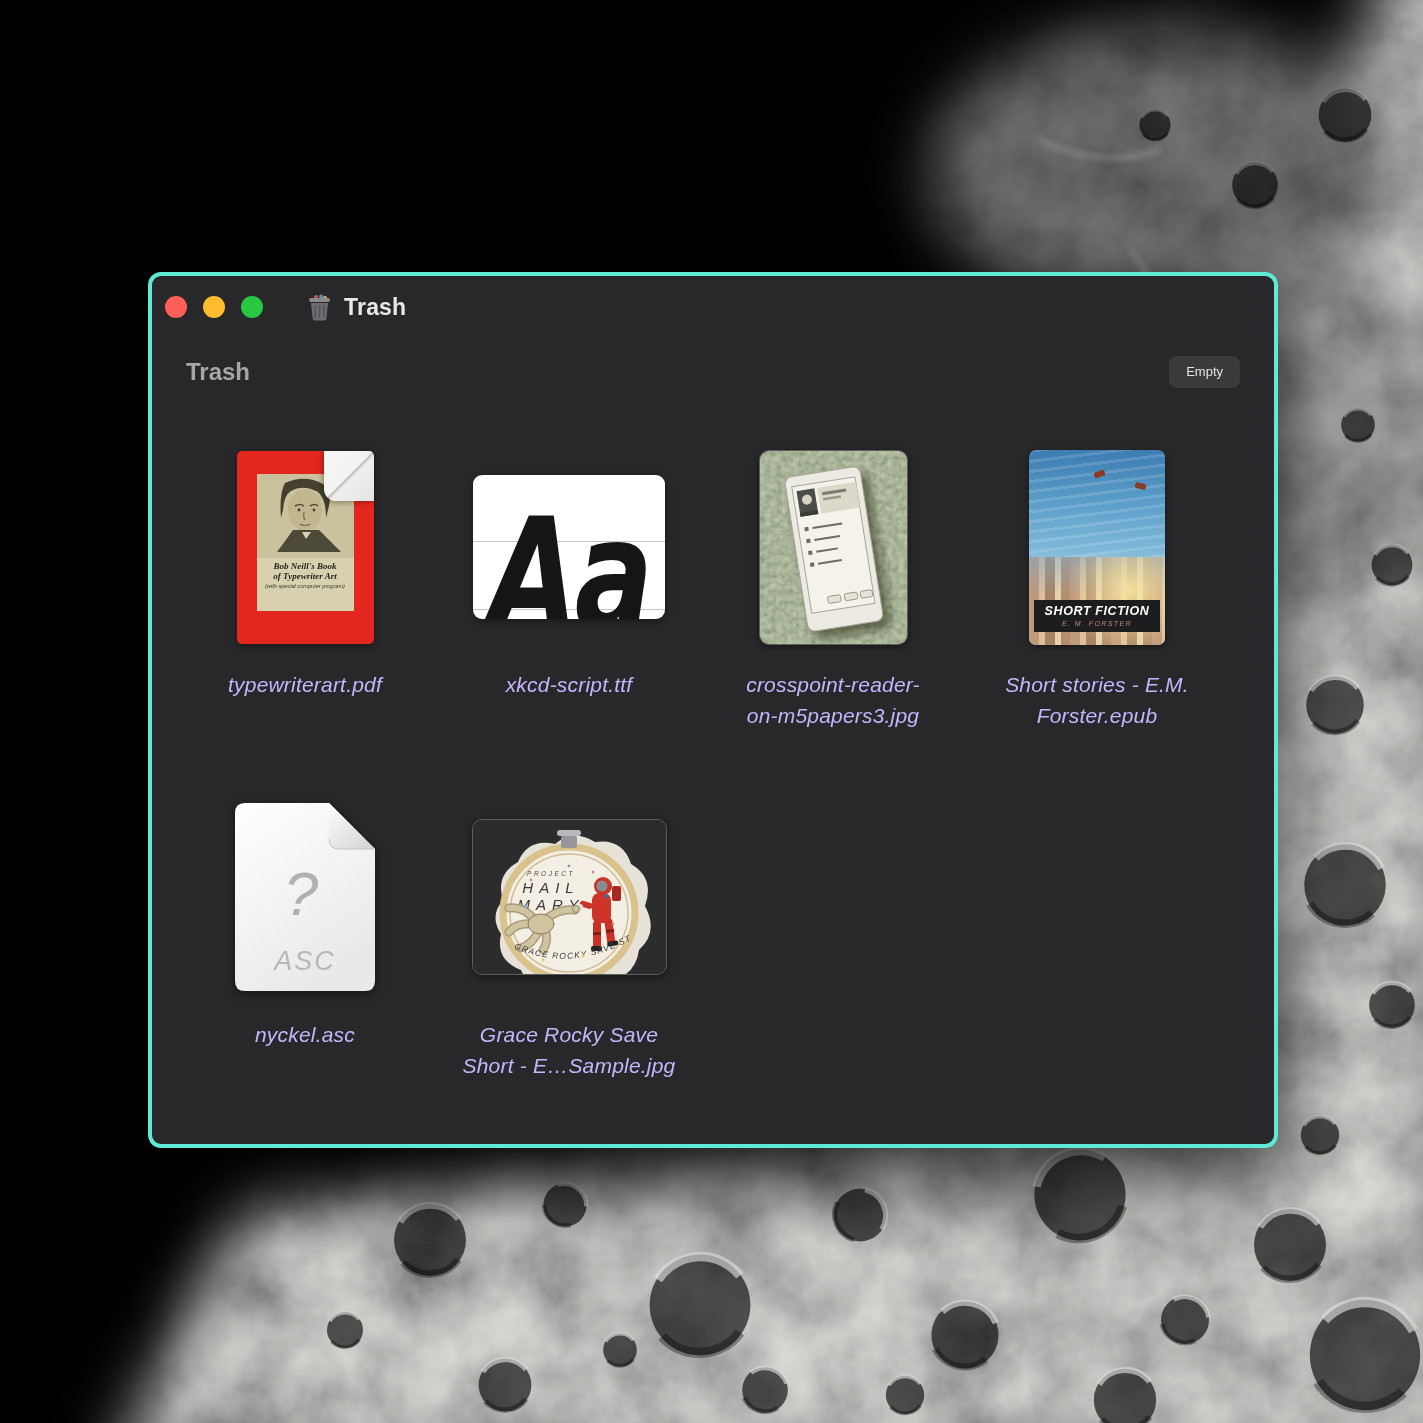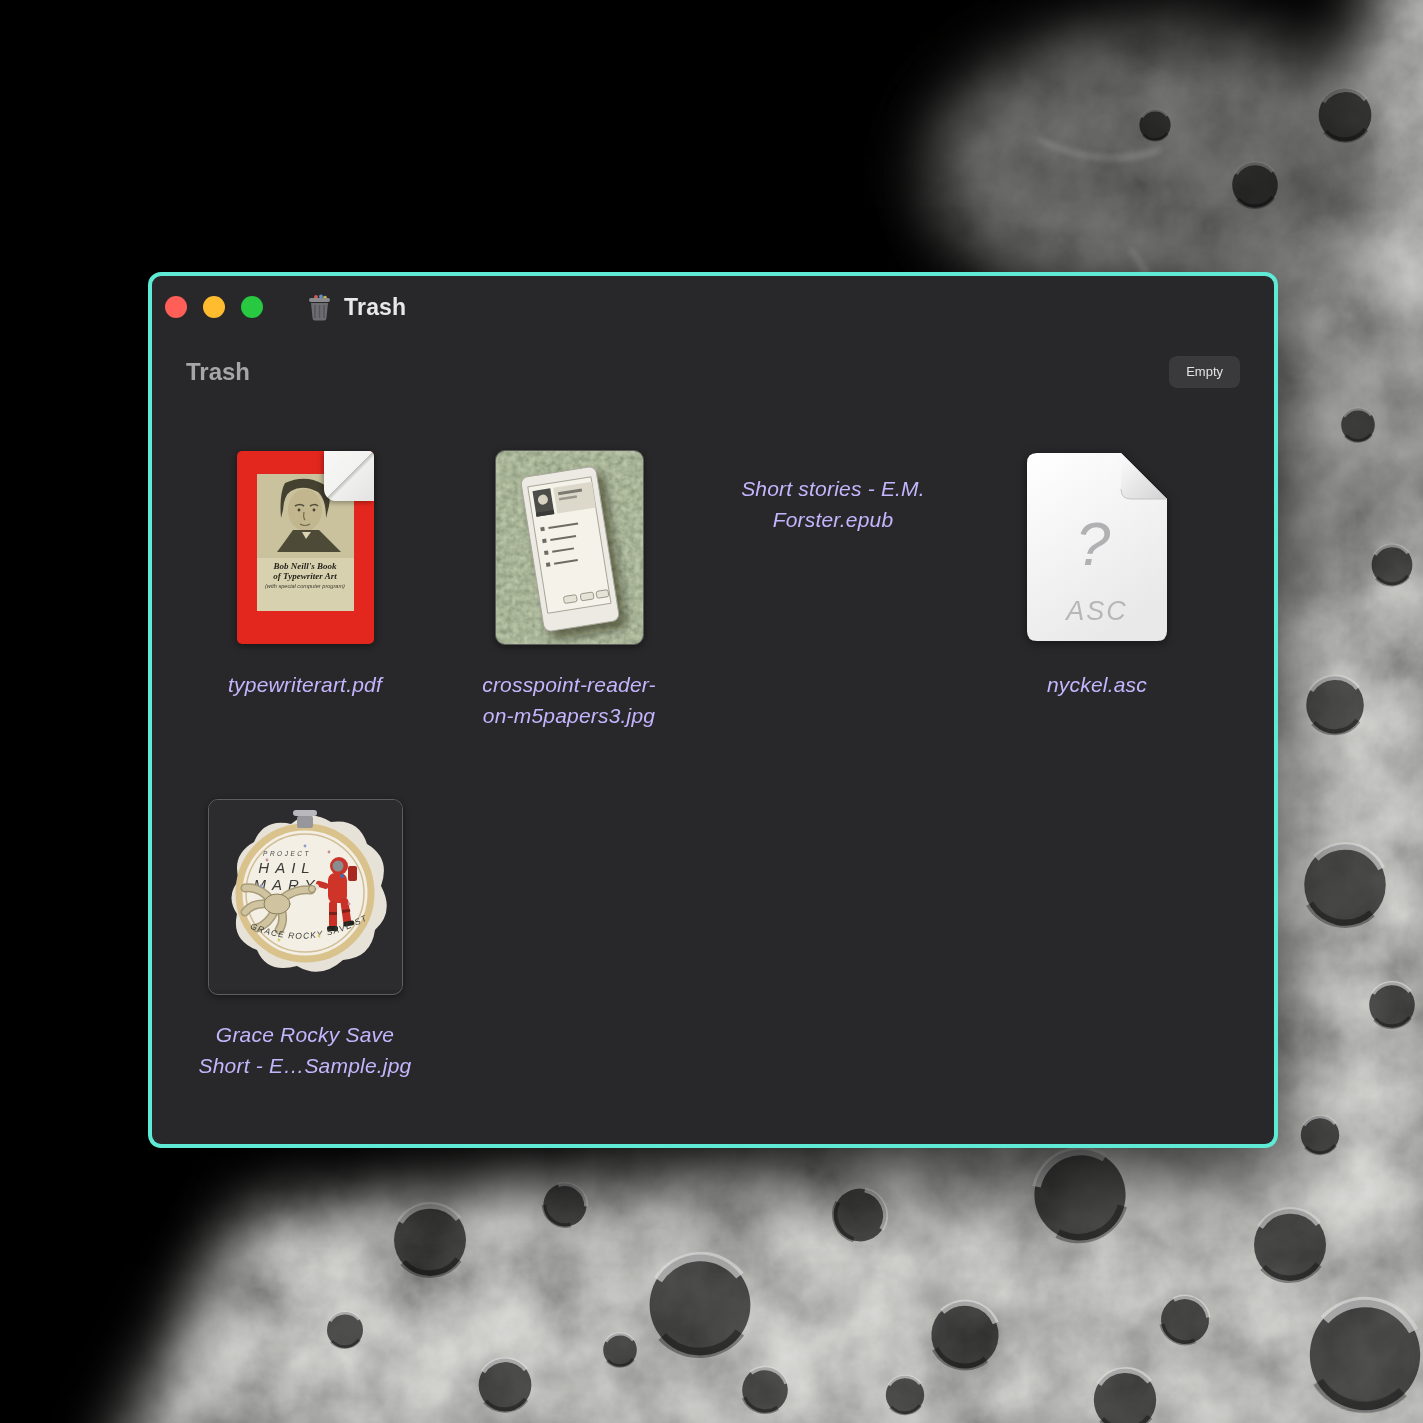--- a/index.html
+++ b/index.html
@@ -45,21 +45,21 @@
   .t-ttf{width:192px;height:144px;background:#fff;border-radius:9px;overflow:hidden;}
   .t-ttf .rule{position:absolute;left:0;right:0;height:1px;background:#c6c6c6;}
   .rule.x-line{top:46%;} .rule.base-line{top:93%;}
   .aa{position:absolute;left:50%;bottom:-34px;transform:translateX(-50%) scaleY(1.18) scaleX(.88);
     transform-origin:bottom center;font-family:"DejaVu Sans",sans-serif;font-weight:800;
     font-size:132px;color:#151515;letter-spacing:-4px;line-height:1;}
 
   
   .t-photo{border-radius:10px;overflow:hidden;border:1px solid rgba(255,255,255,.25);box-sizing:border-box;}
   .t-cross{width:149px;height:195px;}
-  .t-grace{width:195px;height:196px;}
+  .t-grace{width:195px;height:156px;}
 
   
   .t-epub{width:136px;height:195px;border-radius:7px;overflow:hidden;}
   .epub-sky{position:absolute;inset:0;
     background:linear-gradient(180deg,#3c7cb2 0%,#5d9fca 28%,#7fb9da 52%,#a9cdd9 62%,#bed3d2 68%);}
   .epub-sky::after{content:"";position:absolute;inset:0;
     background:repeating-linear-gradient(173deg,rgba(255,255,255,.14) 0 3px,transparent 3px 10px);}
   .epub-trees{position:absolute;left:0;right:0;bottom:0;height:45%;
     background:repeating-linear-gradient(90deg,#c0987a 0 10px,#dcc09c 10px 16px,#a98366 16px 26px,#e6d2ae 26px 32px,#b58d6d 32px 41px);}
   .epub-trees::before{content:"";position:absolute;inset:0;
@@ -198,20 +198,30 @@
             <div class="pdf-title">Bob Neill's Book
 of Typewriter Art</div>
             <div class="pdf-sub">(with special computer program)</div>
           </div>
           <div class="fold"></div>
         </div>
       </div>
       <div class="file-label">typewriterart.pdf</div>
     </div>
 
+    <div class="cell">
+      <div class="slot">
+        <div class="thumb t-ttf">
+          <span class="rule x-line"></span>
+          <span class="rule base-line"></span>
+          <span class="aa">Aa</span>
+        </div>
+      </div>
+      <div class="file-label">xkcd-script.ttf</div>
+    </div>
 
     <div class="cell">
       <div class="slot">
         <div class="thumb t-photo t-cross">
           <svg width="147" height="193" viewBox="0 0 147 193">
             <defs>
               <filter id="fabric" x="0" y="0" width="100%" height="100%">
                 <feTurbulence type="fractalNoise" baseFrequency="0.18" numOctaves="2" seed="3"></feTurbulence>
                 <feColorMatrix type="saturate" values="0"></feColorMatrix>
                 <feComponentTransfer>
@@ -254,20 +264,32 @@
               </g>
             </g>
           </svg>
         </div>
       </div>
       <div class="file-label">crosspoint-reader-
 on-m5papers3.jpg</div>
     </div>
 
     <div class="cell">
+      <div class="slot">
+        <div class="thumb t-epub">
+          <div class="epub-sky"></div>
+          <div class="epub-trees"></div>
+          <span class="kite k1"></span>
+          <span class="kite k2"></span>
+          <div class="epub-band">
+            <span class="epub-title">SHORT FICTION</span>
+            <span class="epub-author">E. M. FORSTER</span>
+          </div>
+        </div>
+      </div>
       <div class="file-label">Short stories - E.M.
 Forster.epub</div>
     </div>
 
     <div class="cell">
       <div class="slot">
         <svg class="t-asc" width="140" height="188" viewBox="0 0 140 188">
           <defs>
             <linearGradient id="docGrad" x1="0" y1="0" x2="0.5" y2="1">
               <stop offset="0" stop-color="#ffffff"></stop>

